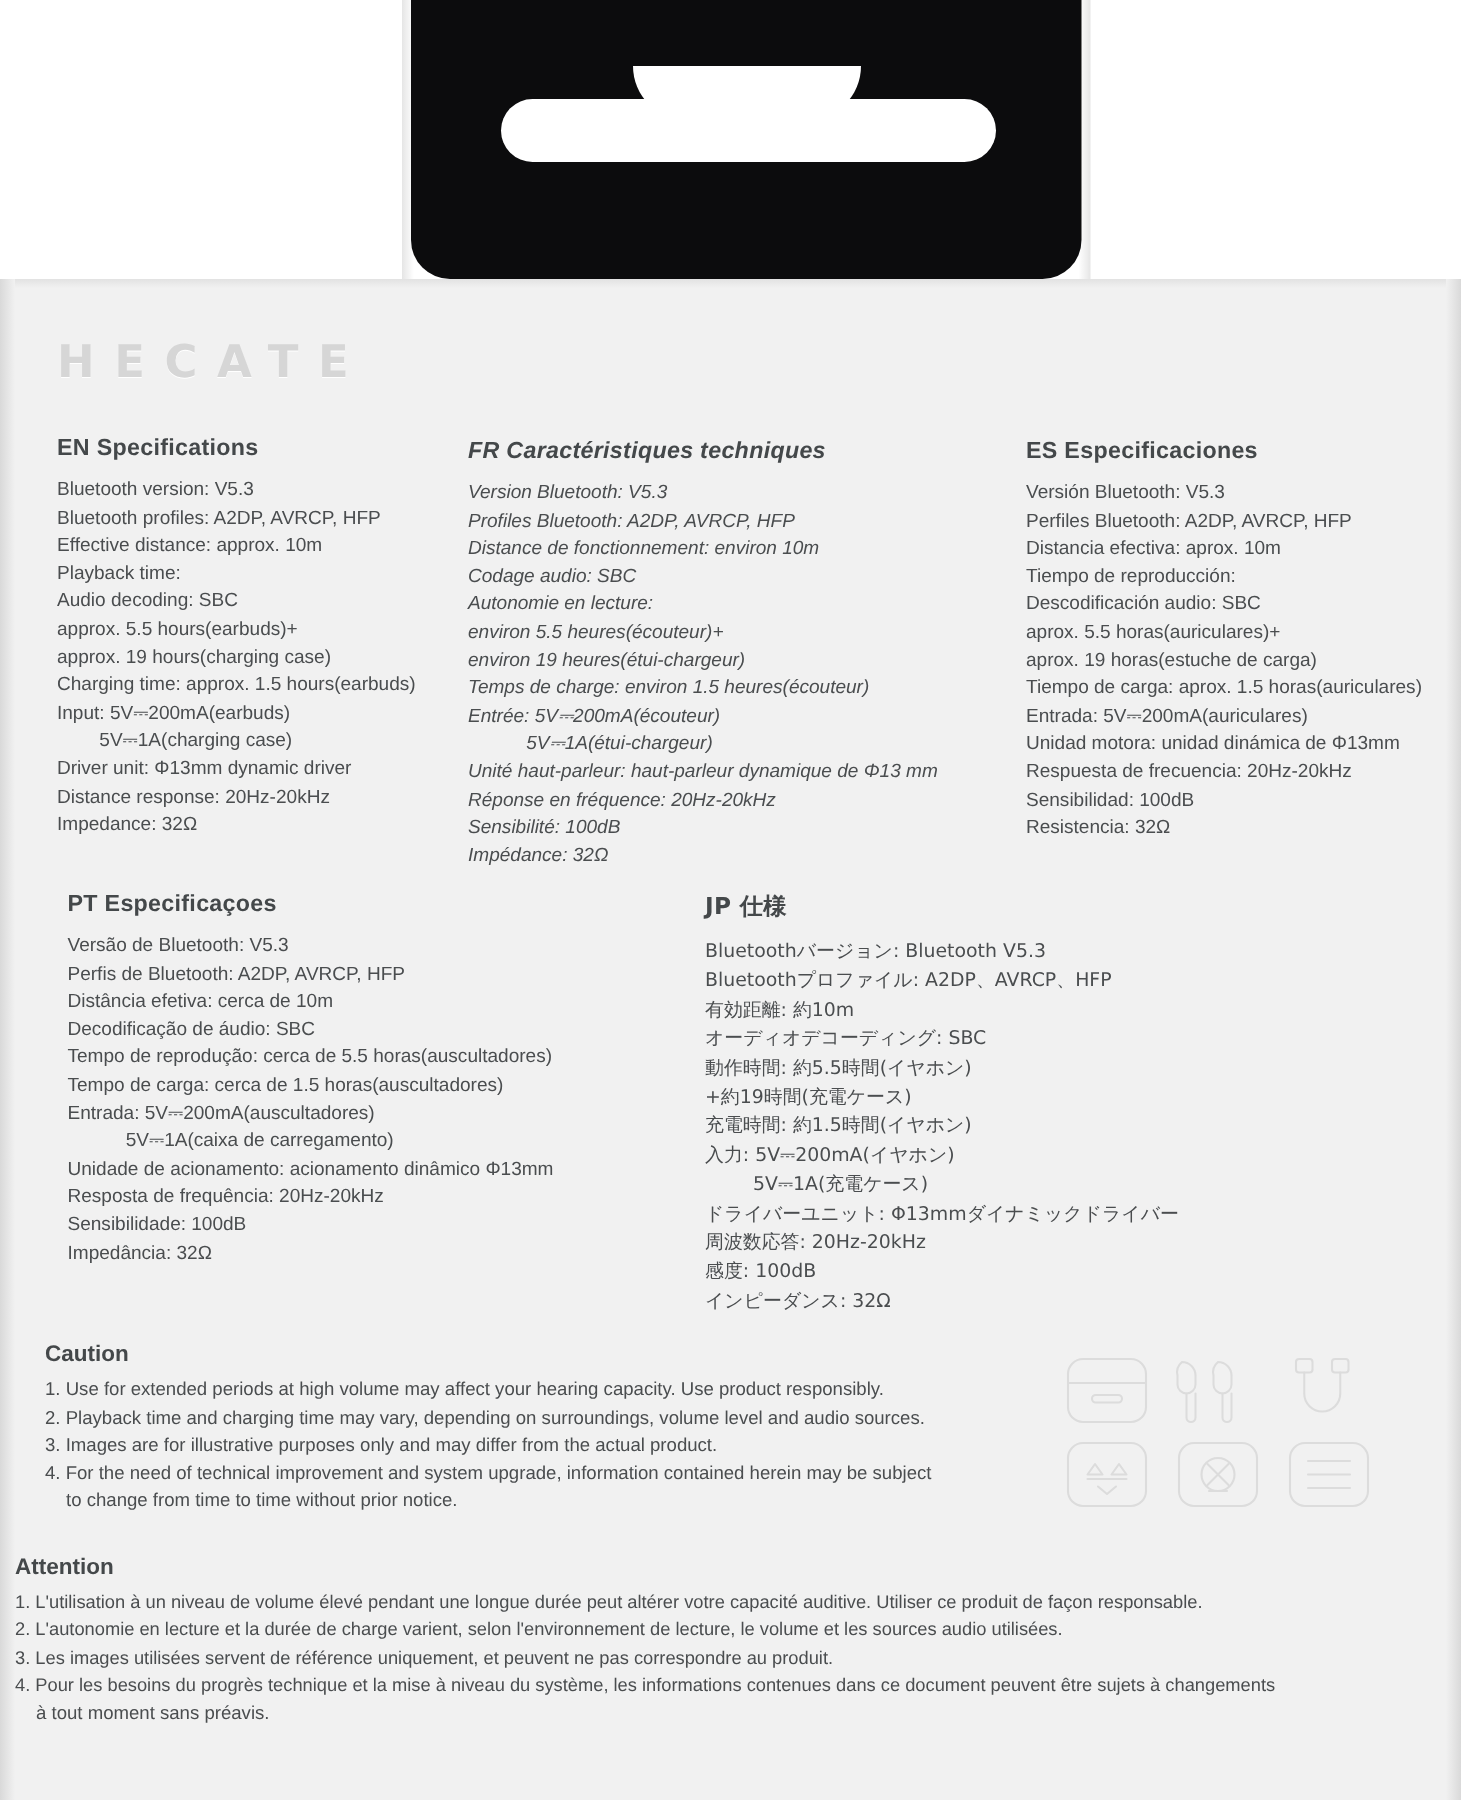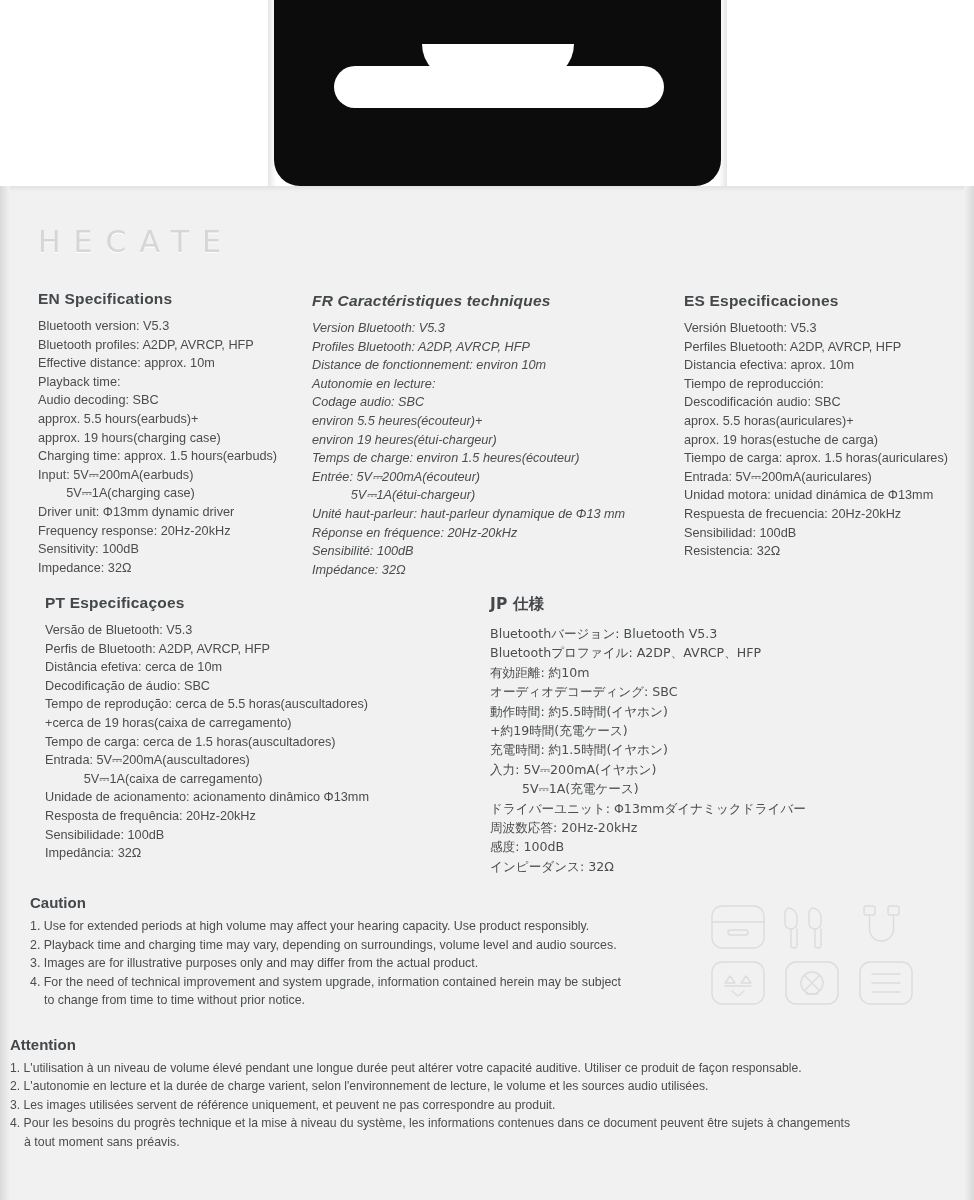--- a/index.html
+++ b/index.html
@@ -92,21 +92,21 @@
   }
 
   
   .brand {
     position: absolute;
     left: 38px;
     top: 38px;
     font-size: 30px;
     letter-spacing: 13px;
     color: #d6d6d6;
-    font-weight: 400;
+    font-weight: 700;
     font-family: "DejaVu Sans", sans-serif;
     text-shadow: 0 1px 0 #ffffff;
     user-select: none;
   }
 
   
   .specs {
     position: absolute;
     left: 0; top: 0;
     width: 974px;
@@ -130,21 +130,20 @@
 
   
   .blk-en { left: 38px;  top: 104px; width: 270px; }
   .blk-fr { left: 312px; top: 106px; width: 320px; font-style: italic; }
   .blk-es { left: 684px; top: 106px; width: 310px; }
   .blk-pt { left: 45px;  top: 408px; width: 420px; }
   .blk-jp { left: 470px; top: 408px; width: 430px; }
 
   .blk-jp .spec-line, .blk-jp .spec-title {
     font-family: "DejaVu Sans", sans-serif;
-    margin-left: 20px;
   }
   .blk-jp .spec-line { font-size: 12.6px; line-height: 19.4px; }
 
   
   .notes {
     position: absolute;
     left: 30px;
     top: 708px;
     width: 690px;
   }
@@ -211,32 +210,31 @@
       <div class="spec-line">Bluetooth profiles: A2DP, AVRCP, HFP</div>
       <div class="spec-line">Effective distance: approx. 10m</div>
       <div class="spec-line">Playback time:</div>
       <div class="spec-line">Audio decoding: SBC</div>
       <div class="spec-line">approx. 5.5 hours(earbuds)+</div>
       <div class="spec-line">approx. 19 hours(charging case)</div>
       <div class="spec-line">Charging time: approx. 1.5 hours(earbuds)</div>
       <div class="spec-line">Input: 5V⎓200mA(earbuds)</div>
       <div class="spec-line">        5V⎓1A(charging case)</div>
       <div class="spec-line">Driver unit: Φ13mm dynamic driver</div>
-      <div class="spec-line">Frequency response: 20Hz-20kHz</div>
-      <div class="spec-line">Sensitivity: 100dB</div>
+      <div class="spec-line">Distance response: 20Hz-20kHz</div>
       <div class="spec-line">Impedance: 32Ω</div>
     </div>
 
     <div class="spec-block blk-fr">
       <div class="spec-title">FR Caractéristiques techniques</div>
       <div class="spec-line">Version Bluetooth: V5.3</div>
       <div class="spec-line">Profiles Bluetooth: A2DP, AVRCP, HFP</div>
       <div class="spec-line">Distance de fonctionnement: environ 10m</div>
+      <div class="spec-line">Codage audio: SBC</div>
       <div class="spec-line">Autonomie en lecture:</div>
-      <div class="spec-line">Codage audio: SBC</div>
       <div class="spec-line">environ 5.5 heures(écouteur)+</div>
       <div class="spec-line">environ 19 heures(étui-chargeur)</div>
       <div class="spec-line">Temps de charge: environ 1.5 heures(écouteur)</div>
       <div class="spec-line">Entrée: 5V⎓200mA(écouteur)</div>
       <div class="spec-line">           5V⎓1A(étui-chargeur)</div>
       <div class="spec-line">Unité haut-parleur: haut-parleur dynamique de Φ13 mm</div>
       <div class="spec-line">Réponse en fréquence: 20Hz-20kHz</div>
       <div class="spec-line">Sensibilité: 100dB</div>
       <div class="spec-line">Impédance: 32Ω</div>
     </div>
@@ -258,21 +256,20 @@
       <div class="spec-line">Resistencia: 32Ω</div>
     </div>
 
     <div class="spec-block blk-pt">
       <div class="spec-title">PT Especificaçoes</div>
       <div class="spec-line">Versão de Bluetooth: V5.3</div>
       <div class="spec-line">Perfis de Bluetooth: A2DP, AVRCP, HFP</div>
       <div class="spec-line">Distância efetiva: cerca de 10m</div>
       <div class="spec-line">Decodificação de áudio: SBC</div>
       <div class="spec-line">Tempo de reprodução: cerca de 5.5 horas(auscultadores)</div>
-      <div class="spec-line">+cerca de 19 horas(caixa de carregamento)</div>
       <div class="spec-line">Tempo de carga: cerca de 1.5 horas(auscultadores)</div>
       <div class="spec-line">Entrada: 5V⎓200mA(auscultadores)</div>
       <div class="spec-line">           5V⎓1A(caixa de carregamento)</div>
       <div class="spec-line">Unidade de acionamento: acionamento dinâmico Φ13mm</div>
       <div class="spec-line">Resposta de frequência: 20Hz-20kHz</div>
       <div class="spec-line">Sensibilidade: 100dB</div>
       <div class="spec-line">Impedância: 32Ω</div>
     </div>
 
     <div class="spec-block blk-jp">

